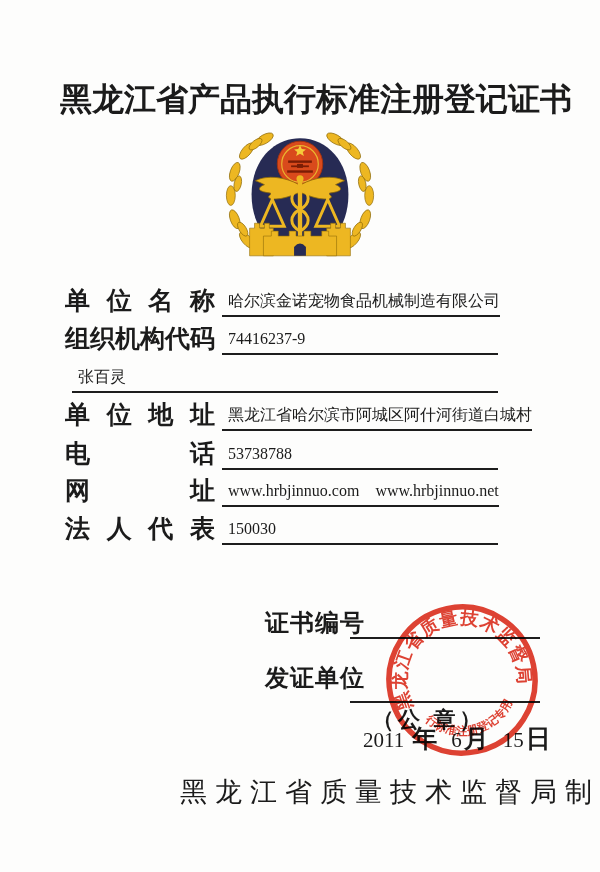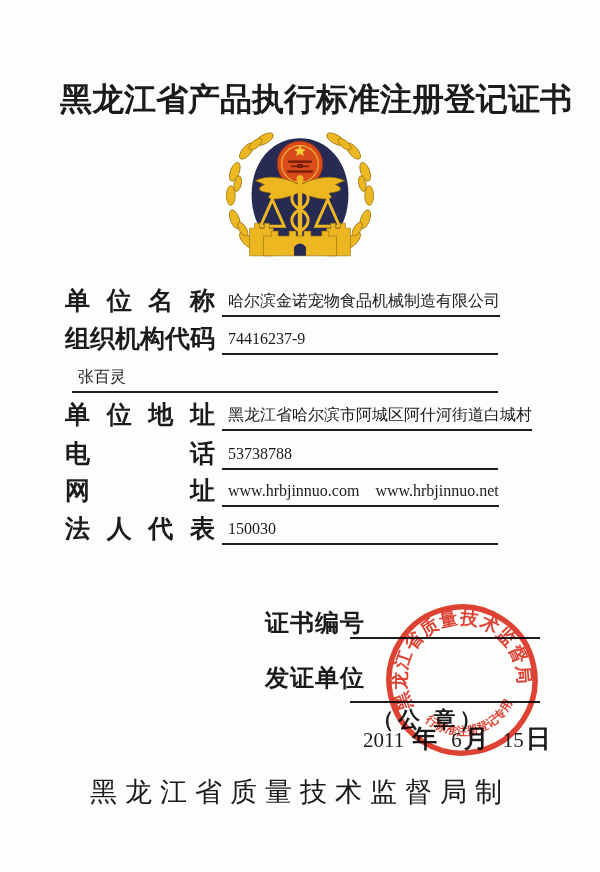--- a/index.html
+++ b/index.html
@@ -44,21 +44,21 @@
     position:absolute;left:363px;top:726px;display:flex;align-items:baseline;z-index:2;
   }
   .date-num{font-size:21px;line-height:1;}
   .date-unit{font-size:25px;font-weight:700;line-height:1;}
   .g16{margin-right:8px;} .g14{margin-right:14px;} .g2{margin-right:2px;}
   .seal{
     position:absolute;left:382px;top:600px;z-index:5;
     transform:rotate(-12deg);opacity:.93;mix-blend-mode:multiply;
   }
   .footer{
-    position:absolute;top:776px;left:0;width:100%;text-align:center;
+    position:absolute;top:776px;left:0;width:100%;text-align:right;
     font-size:27px;font-weight:500;letter-spacing:8px;line-height:1.2;
   }
 </style>
 </head>
 <body>
 
 <div class="page">
 
   <h1 class="title">黑龙江省产品执行标准注册登记证书</h1>
 

